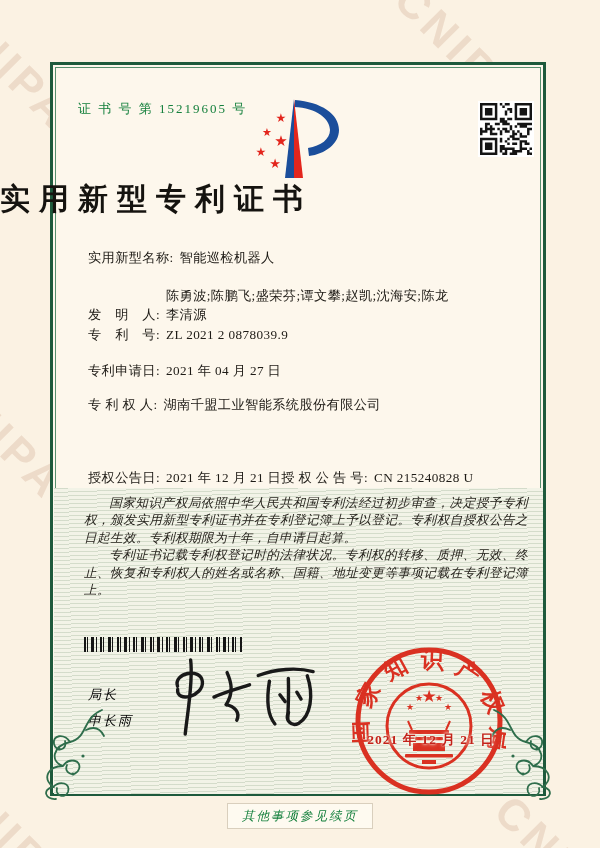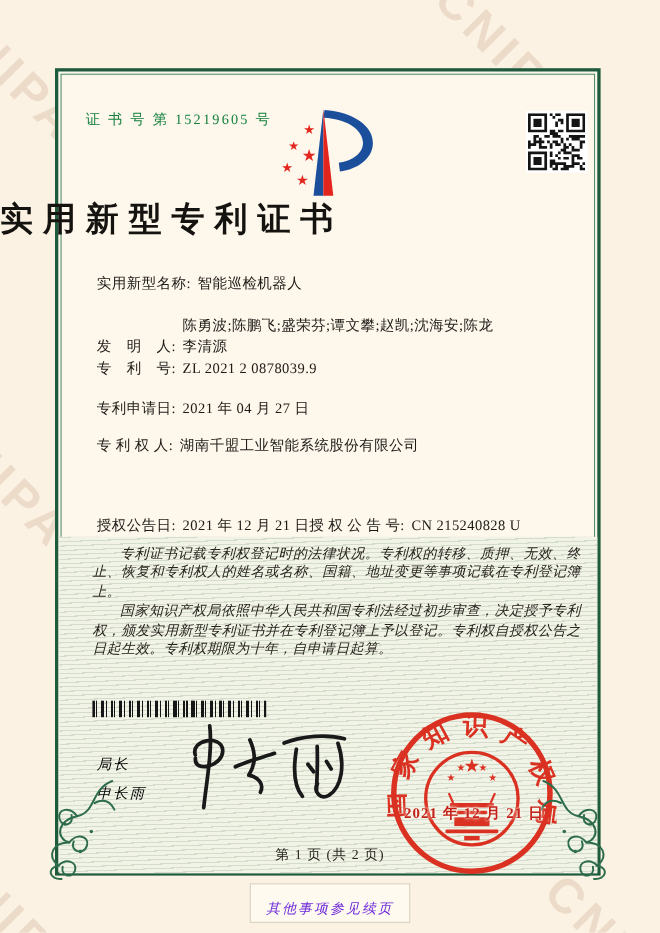--- a/index.html
+++ b/index.html
@@ -58,22 +58,22 @@
 
   .seal{position:absolute;left:352px;top:644px;z-index:3;opacity:.96;}
   .seal-date{position:absolute;left:358px;top:731px;width:146px;z-index:4;text-align:center;
              font-size:13.5px;font-weight:700;color:#c3221a;letter-spacing:1px;
              text-shadow:0 0 2px #fdf7ec,0 0 4px #fdf7ec;}
 
   .pagenum{position:absolute;left:0;right:0;top:769px;z-index:2;text-align:center;
            font-size:12.5px;letter-spacing:1px;color:#26231d;}
 
   .footnote{position:absolute;left:0;right:0;top:803px;z-index:2;text-align:center;}
-  .footnote span{display:inline-block;padding:14px 14px 3px;border:1px solid #d9cfbd;background:#fefaf0;
-                 font-style:italic;font-size:12.5px;letter-spacing:2px;color:#6d28d9;}
+  .footnote span{display:inline-block;padding:4px 14px 3px;border:1px solid #d9cfbd;background:#fefaf0;
+                 font-style:italic;font-size:12.5px;letter-spacing:2px;color:#15803d;}
 </style>
 </head>
 <body>
 
 <div class="page">
 
   <div class="wm" style="left:-30px;top:-8px">CNIPA</div>
   <div class="wm" style="left:420px;top:-26px">CNIPA</div>
   <div class="wm pink" style="left:196px;top:84px">CNIPA</div>
   <div class="wm" style="left:362px;top:238px">CNIPA</div>
@@ -163,22 +163,22 @@
       <span class="flabel">授权公告日:</span>
       <span class="fvalue">2021 年 12 月 21 日</span>
     </span>
     <span class="pair">
       <span class="flabel">授 权 公 告 号:</span>
       <span class="fvalue">CN 215240828 U</span>
     </span>
   </div>
 
   <div class="legal">
+    <p>国家知识产权局依照中华人民共和国专利法经过初步审查，决定授予专利权，颁发实用新型专利证书并在专利登记簿上予以登记。专利权自授权公告之日起生效。专利权期限为十年，自申请日起算。</p>
     <p>专利证书记载专利权登记时的法律状况。专利权的转移、质押、无效、终止、恢复和专利权人的姓名或名称、国籍、地址变更等事项记载在专利登记簿上。</p>
-    <p>国家知识产权局依照中华人民共和国专利法经过初步审查，决定授予专利权，颁发实用新型专利证书并在专利登记簿上予以登记。专利权自授权公告之日起生效。专利权期限为十年，自申请日起算。</p>
   </div>
 
   <div class="barcode"></div>
 
   <div class="officer" style="top:686px">局长</div>
   <div class="officer" style="top:712px">申长雨</div>
 
   <svg class="sig" width="178" height="100" viewBox="0 0 178 100">
     <g fill="none" stroke="#191919" stroke-width="3.4" stroke-linecap="round" transform="rotate(-2 89 50)">
       <path d="M22,36 C18,22 46,18 47,32 C48,47 20,53 22,39"></path>
@@ -216,18 +216,17 @@
       <rect x="53" y="110" width="48" height="3.4" rx="1"></rect>
       <rect x="70" y="116" width="14" height="4"></rect>
     </g>
     <g stroke="#da2a1a" stroke-width="2" fill="none">
       <path d="M60,86 L56,77"></path>
         <path d="M94,86 L98,77"></path>
     </g>
   </svg>
   <div class="seal-date">2021 年 12 月 21 日</div>
 
-  <div class="pagenum">第 1 页 (共 2 页)</div>
   <div class="footnote">
     <span>其他事项参见续页</span>
   </div>
 
 </div>
 
 </body></html>

